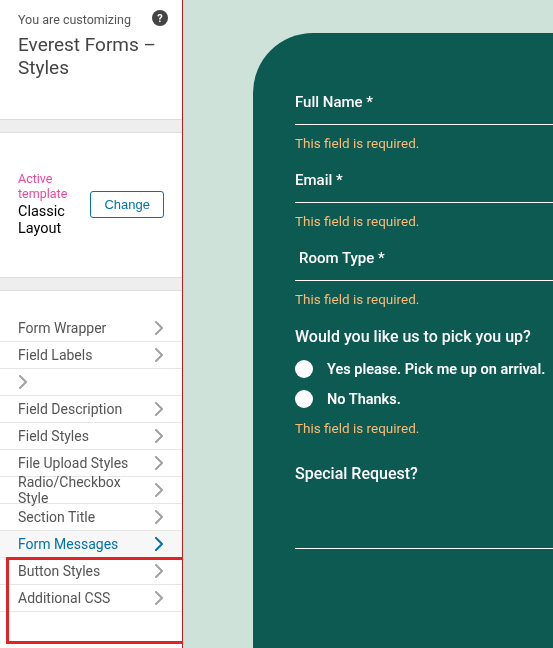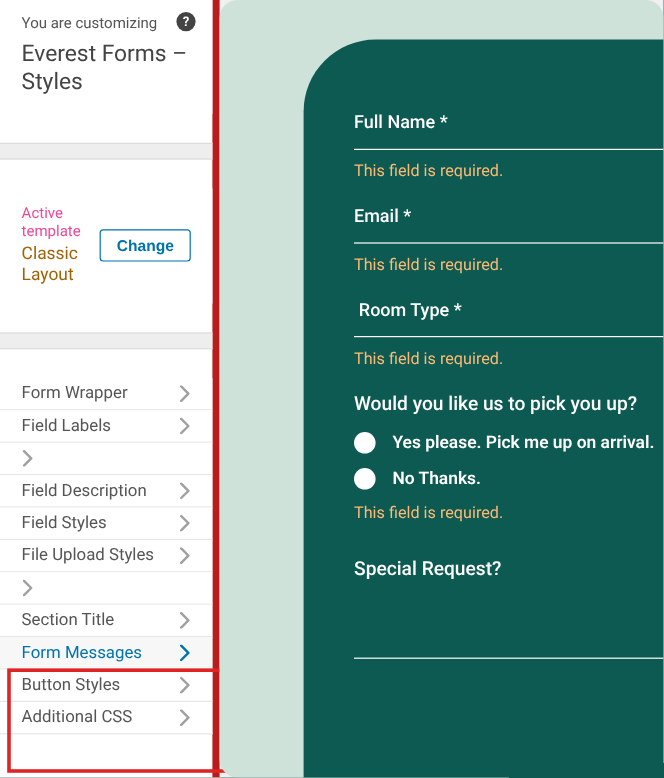--- a/index.html
+++ b/index.html
@@ -7,21 +7,21 @@
       font-family: -apple-system, BlinkMacSystemFont, "Segoe UI", Roboto, sans-serif;
       width: 553px;
       height: 648px;
       overflow: hidden;
       display: flex;
       background: #f0f0f0;
     }
     .sidebar {
       width: 303px;
       background: #fff;
-      border-right: 6px solid #b91c1c;
+      border-right: 1px solid #b91c1c;
       display: flex;
       flex-direction: column;
       gap: 24px;
     }
     .header {
       padding: 12px 18px 16px 18px;
       position: relative;
       background: #fff;
     }
     .header-sub {
@@ -62,32 +62,31 @@
       display: flex;
       align-items: center;
       justify-content: space-between;
     }
     .template-label {
       font-size: 12.5px;
       color: #ec4899;
     }
     .template-value {
       font-size: 14.5px;
-      color: #a16207;
+      color: #000000;
       margin-top: 2px;
     }
     .change-btn {
       border: 1px solid #0073aa;
       color: #0073aa;
       background: #fff;
       padding: 5px 13px;
       font-size: 13px;
       border-radius: 3px;
       cursor: pointer;
-      font-weight: bold;
     }
     .menu {
       list-style: none;
     }
     .menu-item {
       display: flex;
       align-items: center;
       justify-content: space-between;
       padding: 12px 18px;
       background: #fff;
@@ -116,21 +115,20 @@
       width: 294px;
       top: 557px;
       height: 87px;
     }
     .preview {
       flex: 1;
       background: #cfe2d9;
       padding-top: 33px;
       padding-left: 70px;
       position: relative;
-      border-radius: 15px;
     }
     .form-card {
       background: #0d5a52;
       border-top-left-radius: 60px;
       padding: 60px 0 0 42px;
       height: 650px;
       width: 300px;
       color: #fff;
       position: relative;
     }
@@ -150,20 +148,21 @@
       margin-bottom: 10px;
     }
     .error {
       font-size: 13.5px;
       color: #fdba74;
       margin-bottom: 20px;
     }
     .radio-group { margin-top: 8px; }
     .radio-row {
       display: flex;
+      align-items: center;
       margin-bottom: 12px;
       gap: 14px;
     }
     .radio-circle {
       width: 18px;
       height: 18px;
       border-radius: 50%;
       background: #fff;
       flex-shrink: 0;
     }
@@ -250,20 +249,21 @@
       </li>
       <li class="menu-item">
         <span>File Upload Styles</span>
         <span class="chevron">
           <svg width="10" height="14" viewBox="0 0 8 14">
             <path d="M1 1 L7 7 L1 13" stroke="currentColor" stroke-width="2" fill="none" stroke-linecap="round" stroke-linejoin="round"></path>
           </svg>
         </span>
       </li>
       <li class="menu-item">
+        <span>Radio/Checkbox Style</span>
         <span class="chevron">
           <svg width="10" height="14" viewBox="0 0 8 14">
             <path d="M1 1 L7 7 L1 13" stroke="currentColor" stroke-width="2" fill="none" stroke-linecap="round" stroke-linejoin="round"></path>
           </svg>
         </span>
       </li>
       <li class="menu-item">
         <span>Section Title</span>
         <span class="chevron">
           <svg width="10" height="14" viewBox="0 0 8 14">

